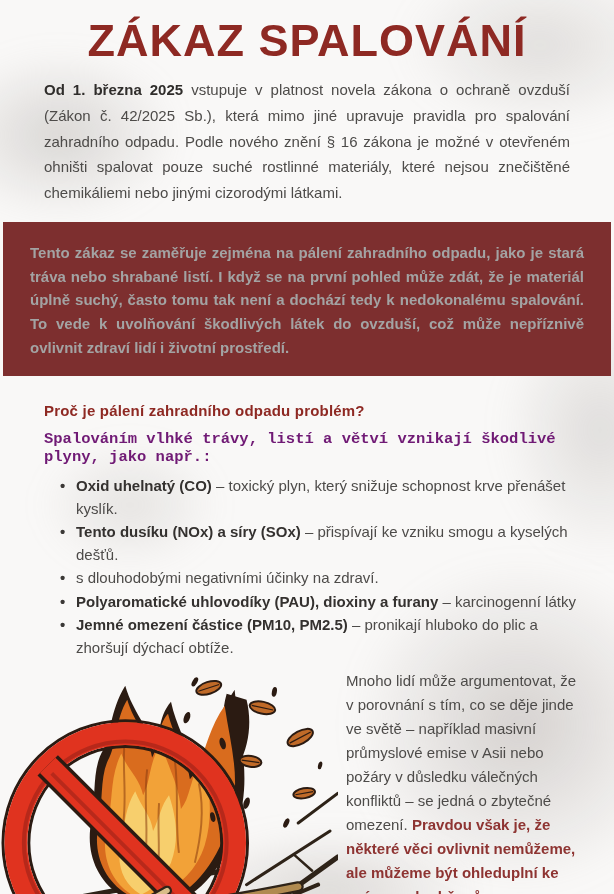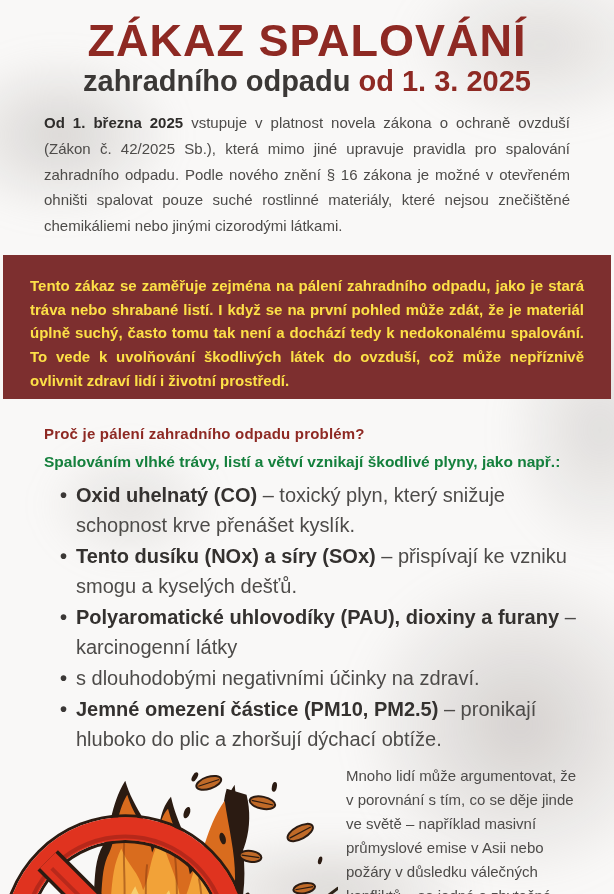--- a/index.html
+++ b/index.html
@@ -55,50 +55,51 @@
     font-size: 15px;
     line-height: 1.72;
     text-align: justify;
     color: #4d4b49;
   }
   .intro b { color: #2f2d2b; }
 
   .alert-box {
     margin: 16px 3px 0 3px;
     background: #7d2f2f;
-    color: #fde047;
+    color: #a3a3a3;
     font-weight: 700;
     font-size: 15px;
     line-height: 1.58;
-    padding: 19px 27px 7px 27px;
+    padding: 19px 27px 17px 27px;
     text-align: justify;
   }
 
   h2.problem-heading {
     margin: 26px 44px 0 44px;
     font-size: 15px;
     font-weight: 800;
     letter-spacing: .2px;
     color: #8e2923;
   }
   .problem-intro {
     margin: 11px 44px 0 44px;
     font-size: 15.5px;
     font-weight: 700;
-    color: #15803d;
+    color: #701a75;
+    font-family: Liberation Mono, monospace;
   }
 
   ul.gas-list {
     margin: 9px 30px 0 60px;
     list-style: none;
   }
   ul.gas-list li {
     position: relative;
     padding-left: 16px;
-    font-size: 20px;
+    font-size: 15px;
     line-height: 1.5;
     color: #4d4b49;
     margin-bottom: 1px;
   }
   ul.gas-list li::before {
     content: "•";
     position: absolute;
     left: 0;
     top: 0;
     color: #3b3836;
@@ -130,35 +131,34 @@
   <div class="smoke s2"></div>
   <div class="smoke s3"></div>
   <div class="smoke s4"></div>
   <div class="smoke s5"></div>
   <div class="smoke s6"></div>
 
   <div class="content">
 
     <h1 class="title">ZÁKAZ SPALOVÁNÍ</h1>
 
-    <div class="subtitle"><span>zahradního odpadu </span><span class="red">od 1. 3. 2025</span></div>
 
     <p class="intro"><b>Od 1. března 2025</b><span> vstupuje v platnost novela zákona o ochraně ovzduší (Zákon č. 42/2025 Sb.), která mimo jiné upravuje pravidla pro spalování zahradního odpadu. Podle nového znění § 16 zákona je možné v otevřeném ohništi spalovat pouze suché rostlinné materiály, které nejsou znečištěné chemikáliemi nebo jinými cizorodými látkami.</span></p>
 
     <div class="alert-box"><span>Tento zákaz se zaměřuje zejména na pálení zahradního odpadu, jako je stará tráva nebo shrabané listí. I když se na první pohled může zdát, že je materiál úplně suchý, často tomu tak není a dochází tedy k nedokonalému spalování. To vede k uvolňování škodlivých látek do ovzduší, což může nepříznivě ovlivnit zdraví lidí i životní prostředí.</span></div>
 
     <h2 class="problem-heading">Proč je pálení zahradního odpadu problém?</h2>
 
     <p class="problem-intro">Spalováním vlhké trávy, listí a větví vznikají škodlivé plyny, jako např.:</p>
 
     <ul class="gas-list">
       <li><b>Oxid uhelnatý (CO)</b><span> – toxický plyn, který snižuje schopnost krve přenášet kyslík.</span></li>
       <li><b>Tento dusíku (NOx) a síry (SOx)</b><span> – přispívají ke vzniku smogu a kyselých dešťů.</span></li>
+      <li><b></b><span>s dlouhodobými negativními účinky na zdraví.</span></li>
       <li><b>Polyaromatické uhlovodíky (PAU), dioxiny a furany</b><span> – karcinogenní látky</span></li>
-      <li><b></b><span>s dlouhodobými negativními účinky na zdraví.</span></li>
       <li><b>Jemné omezení částice (PM10, PM2.5)</b><span> – pronikají hluboko do plic a zhoršují dýchací obtíže.</span></li>
     </ul>
 
     <div class="columns">
 
       <div class="col-left">
 
         <svg width="338" height="312" viewBox="0 0 340 312" aria-hidden="true">
 
           <g fill="none" stroke-linecap="round">

